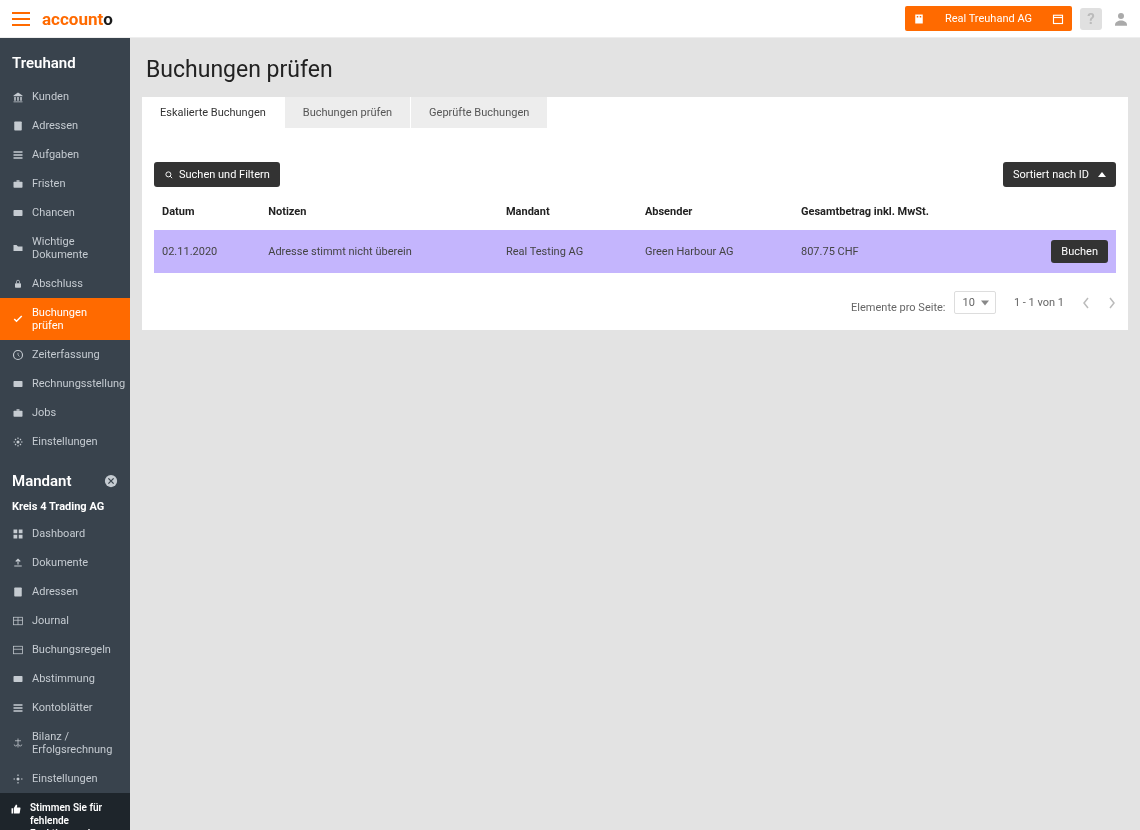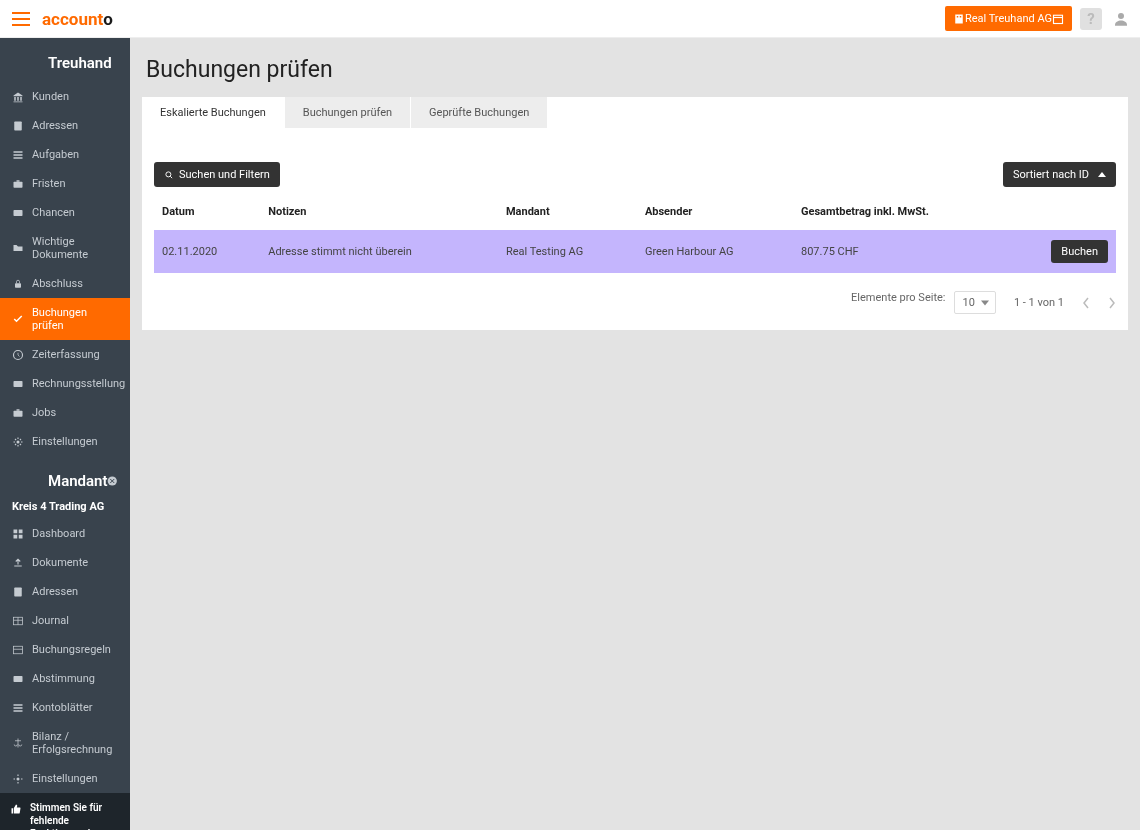--- a/index.html
+++ b/index.html
@@ -7,33 +7,33 @@
     
     
     .top-header { height: 38px; display: flex; align-items: center; justify-content: space-between; padding: 0 8px; border-bottom: 1px solid #eee; background: #fff; }
     .top-header-left { display: flex; align-items: center; gap: 12px; }
     .hamburger-icon { width: 18px; height: 14px; display: flex; flex-direction: column; justify-content: space-between; cursor: pointer; margin-left: 4px; }
     .hamburger-icon span { display: block; height: 2px; background: #ff6a00; width: 100%; }
     .logo { display: flex; align-items: flex-start; font-weight: bold; font-size: 17px; letter-spacing: 0px; }
     .logo-orange { color: #ff6a00; }
     .logo-black { color: #1a1a1a; }
     .top-header-right { display: flex; align-items: center; gap: 8px; }
-    .org-badge { background: #ff6a00; color: #fff; font-size: 11px; padding: 6px 8px; border-radius: 2px; display: flex; align-items: center; gap: 0; margin-left: 10px; }
+    .org-badge { background: #ff6a00; color: #fff; font-size: 11px; padding: 6px 8px; border-radius: 2px; display: flex; align-items: center; gap: 20px; margin-left: 10px; }
     .org-badge svg { width: 12px; height: 12px; fill: #fff; }
     .help-icon, .user-icon { width: 22px; height: 22px; display: flex; align-items: center; justify-content: center; border-radius: 3px; }
     .help-icon { background: #e0e0e0; color: #bbb; font-size: 15px; font-weight: bold; }
     .user-icon svg { width: 18px; height: 18px; fill: #aaa; }
     
     
     .layout { display: flex; height: calc(830px - 38px); }
     
     
     .sidebar { width: 130px; background: #39434d; color: #c5cbd1; overflow-y: auto; position: relative; display: flex; flex-direction: column; }
     .sidebar::-webkit-scrollbar { width: 8px; }
-    .sidebar-section-title { color: #fff; font-size: 15px; font-weight: 600; padding: 16px 12px 10px; display: flex; justify-content: space-between; align-items: center; margin-left: 36px; }
+    .sidebar-section-title { color: #fff; font-size: 15px; font-weight: 600; padding: 16px 12px 10px; display: flex; justify-content: space-between; align-items: center; }
     .sidebar-section-title svg { width: 14px; height: 14px; fill: #c5cbd1; }
     .sidebar-subtitle { color: #fff; font-size: 11px; font-weight: 700; padding: 0 12px 6px; }
     .sidebar-item { display: flex; align-items: center; gap: 8px; padding: 8px 12px; font-size: 11px; cursor: pointer; color: #c5cbd1; }
     .sidebar-item.active { background: #ff6a00; color: #fff; }
     .sidebar-item.with-chevron { justify-content: space-between; gap: 26px; }
     .sidebar-item-left { display: flex; align-items: center; gap: 8px; }
     .sidebar-item svg.nav-icon { width: 12px; height: 12px; fill: currentColor; flex-shrink: 0; }
     .sidebar-item svg.chevron { width: 6px; height: 10px; fill: currentColor; }
     .sidebar-spacer { flex: 1; }
     .vote-box { background: #1e252b; color: #fff; padding: 8px 10px; display: flex; gap: 8px; align-items: flex-start; font-size: 10px; font-weight: 600; line-height: 1.3; }
@@ -56,21 +56,21 @@
     
     
     .table { width: 100%; border-collapse: collapse; }
     .table th { text-align: left; font-size: 11px; font-weight: 700; color: #222; padding: 10px 8px 12px; }
     .table td { font-size: 11px; color: #444; padding: 10px 8px; background: #c4b5fd; }
     .table td:last-child { text-align: right; }
     .book-btn { background: #333; color: #fff; border: none; padding: 5px 10px; font-size: 11px; border-radius: 3px; cursor: pointer; }
     
     
     .pagination { display: flex; justify-content: flex-end; align-items: center; gap: 18px; margin-top: 18px; font-size: 11px; color: #666; }
-    .page-size { display: flex; align-items: flex-start; gap: 8px; }
+    .page-size { display: flex; align-items: flex-end; gap: 8px; }
     .select-box { border: 1px solid #ddd; padding: 4px 20px 4px 8px; font-size: 11px; position: relative; display: inline-flex; align-items: center; gap: 8px; border-radius: 2px; }
     .select-box::after { content: ''; position: absolute; right: 6px; top: 50%; transform: translateY(-50%); width: 0; height: 0; border-left: 4px solid transparent; border-right: 4px solid transparent; border-top: 5px solid #888; }
     .page-nav { display: flex; align-items: center; gap: 18px; color: #bbb; }
     .page-nav svg { width: 8px; height: 12px; fill: #bbb; cursor: pointer; }
     
     .arrow-up-tri { display: inline-block; width: 0; height: 0; border-left: 4px solid transparent; border-right: 4px solid transparent; border-bottom: 5px solid #fff; margin-left: 4px; }
   </style>
 </head>
 <body>
 

